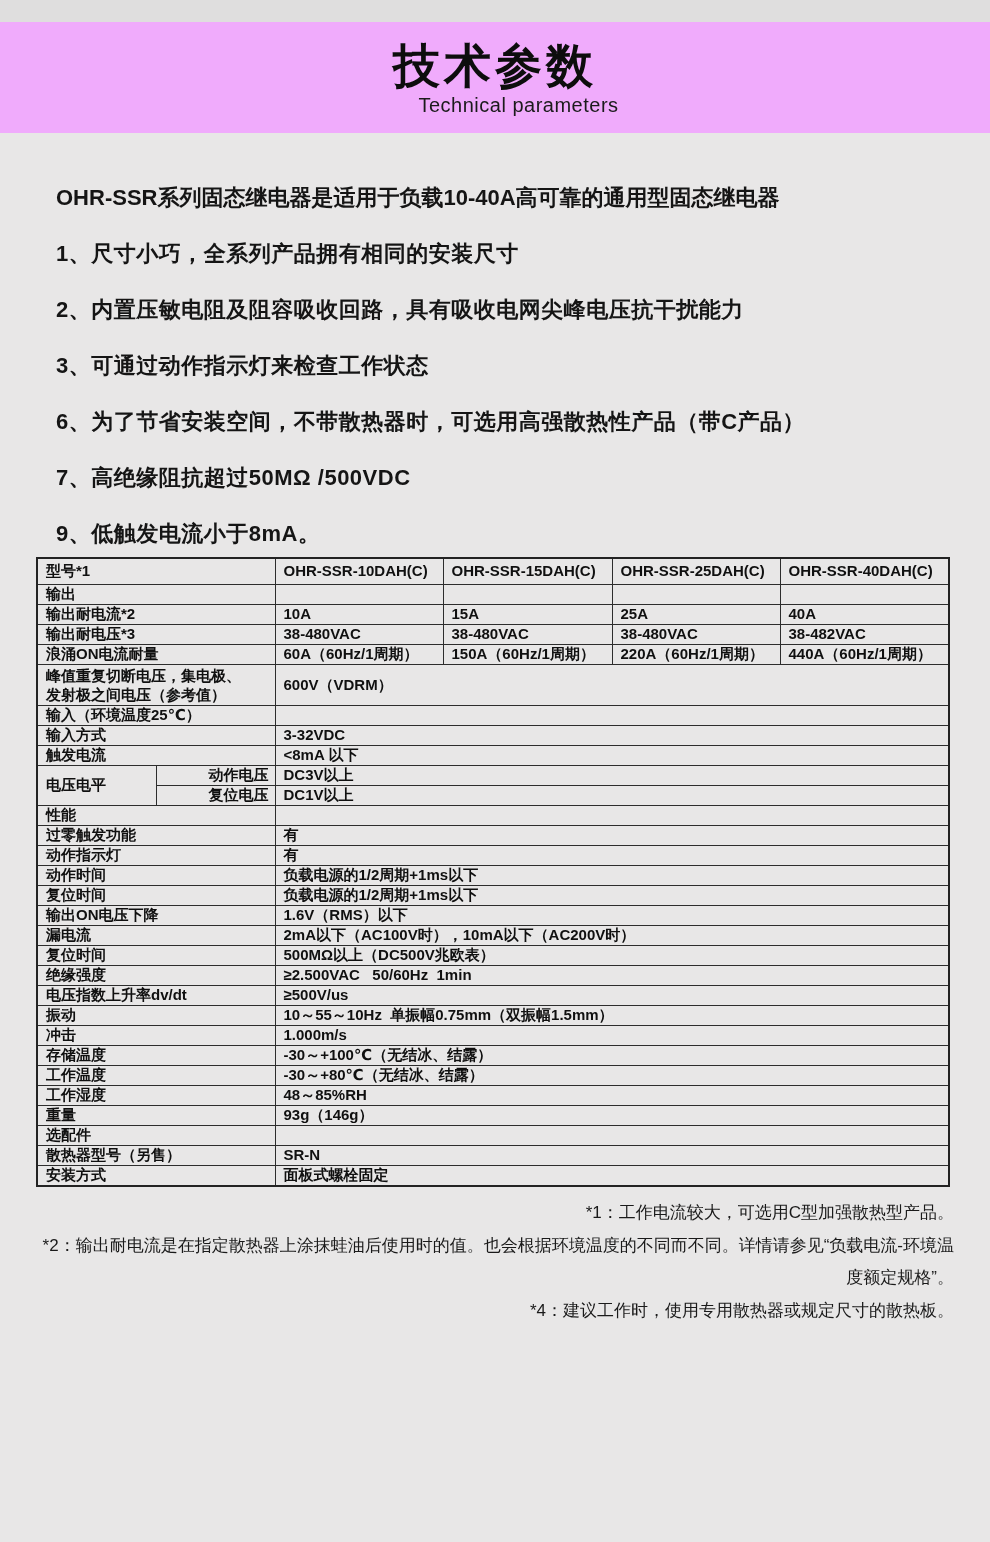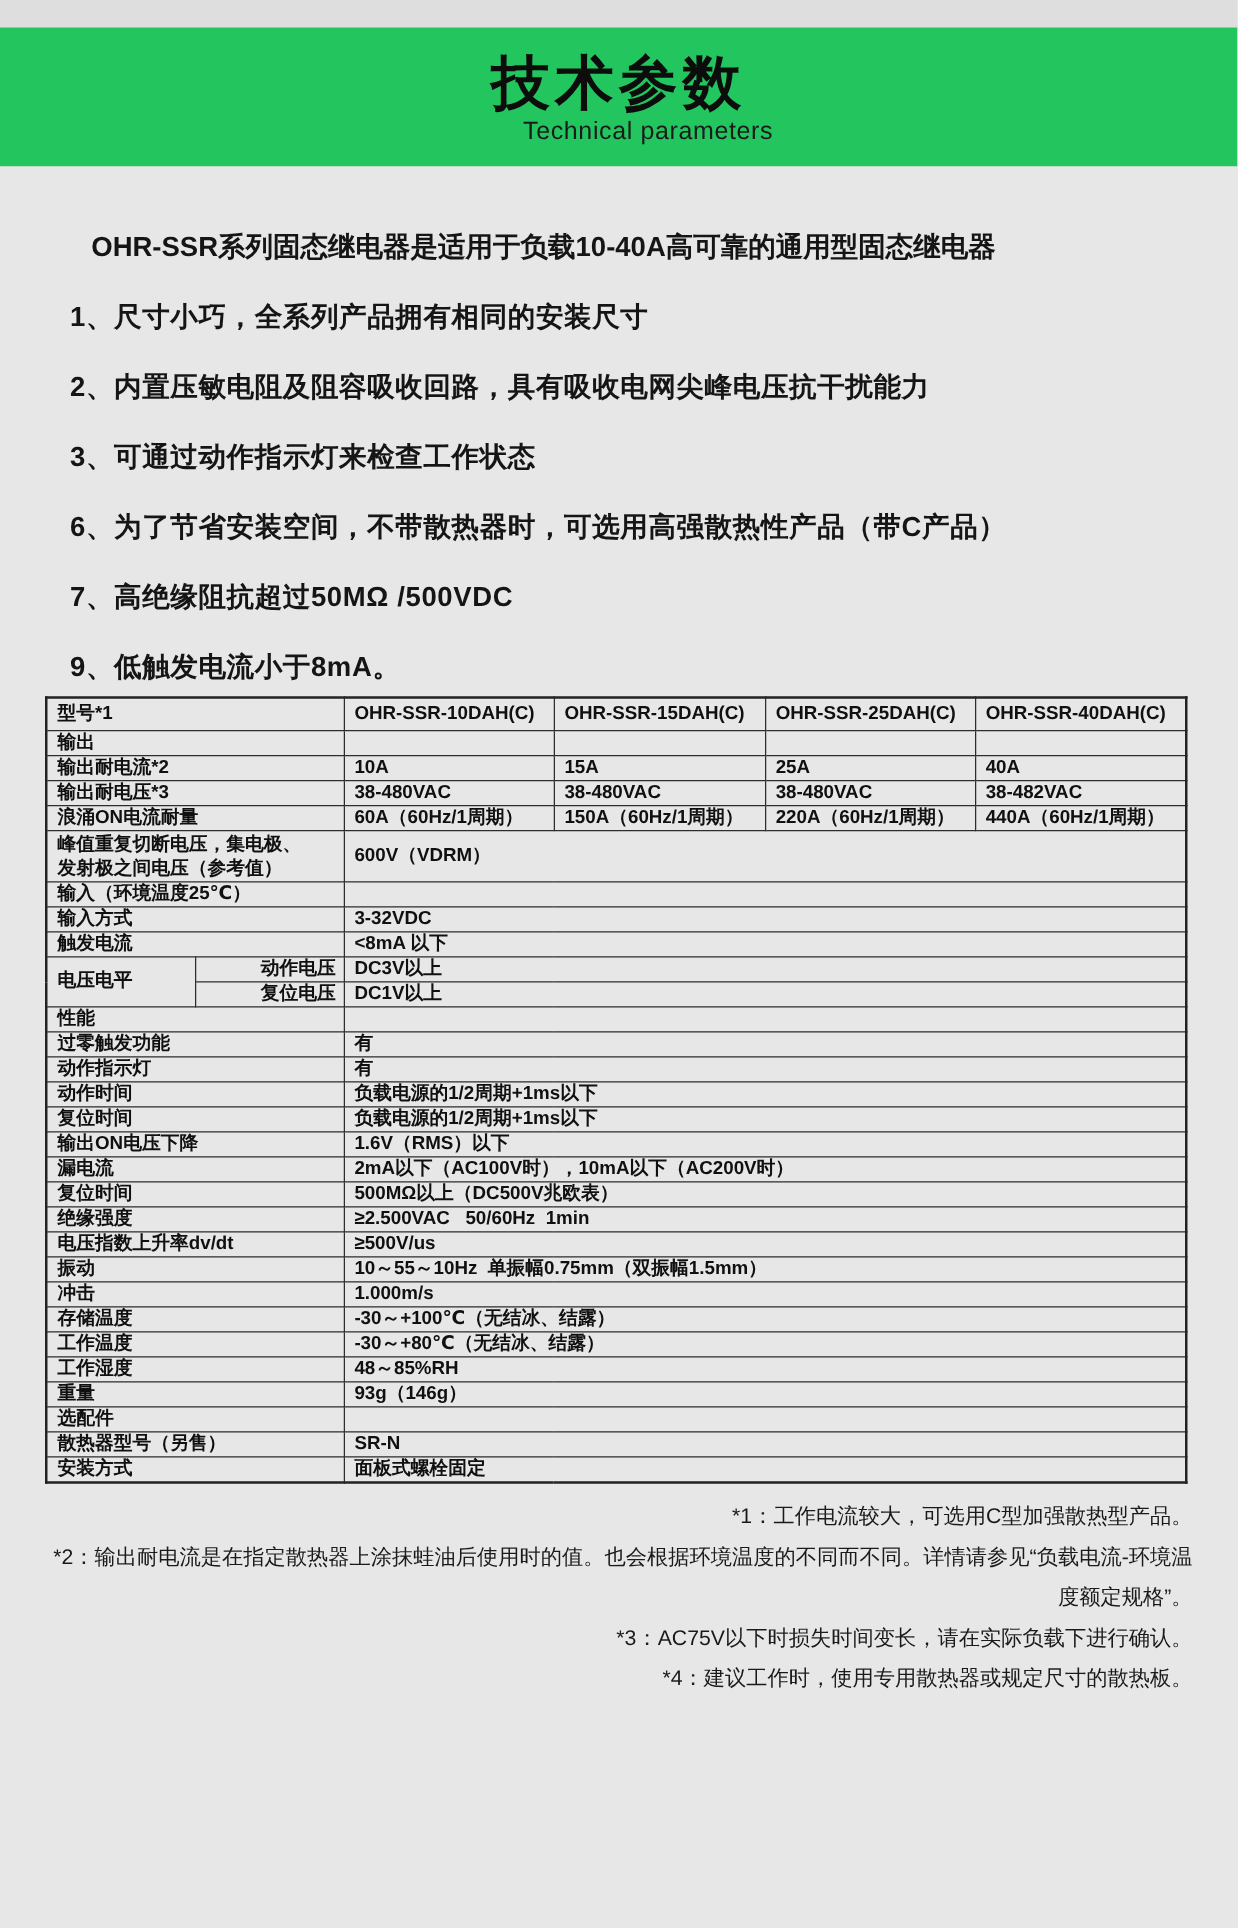--- a/index.html
+++ b/index.html
@@ -6,36 +6,36 @@
   body{
     width:990px;height:1542px;
     background:#e8e7e7;
     font-family:"Liberation Sans","DejaVu Sans",sans-serif;
     color:#151515;
     overflow:hidden;
     position:relative;
   }
   .top-strip{height:22px;background:#dfdede;}
   .title-band{
-    height:111px;background:#22c55e;
+    height:111px;background:#f0abfc;
     text-align:center;
   }
   .page-title{
     padding-top:16px;
     font-size:47px;font-weight:800;letter-spacing:4px;
     line-height:56px;color:#0d0d0d;
   }
   .page-subtitle{
     font-size:20px;font-weight:500;color:#1b1b1b;
     line-height:22px;letter-spacing:0.5px;padding-left:47px;
   }
   .content{padding:0 36px 0 56px;}
   .intro{
     margin-top:50px;
-    font-size:22px;font-weight:700;line-height:30px;margin-left:17px;
+    font-size:22px;font-weight:700;line-height:30px;
   }
   .features .feature{
     margin-top:26px;
     font-size:22px;font-weight:700;line-height:30px;
     letter-spacing:0.5px;
   }
   .table-wrap{margin:8px 0 0 36px;}
   table.spec{
     width:912px;table-layout:fixed;
     border-collapse:collapse;
@@ -233,15 +233,14 @@
           <td class="lbl" colspan="2">安装方式</td>
           <td class="val" colspan="4">面板式螺栓固定</td>
         </tr>
       </tbody>
   </table>
 </div>
 
 <div class="footnotes">
   <p class="footnote">*1：工作电流较大，可选用C型加强散热型产品。</p>
   <p class="footnote">*2：输出耐电流是在指定散热器上涂抹蛙油后使用时的值。也会根据环境温度的不同而不同。详情请参见“负载电流-环境温度额定规格”。</p>
-  <p class="footnote">*3：AC75V以下时损失时间变长，请在实际负载下进行确认。</p>
   <p class="footnote">*4：建议工作时，使用专用散热器或规定尺寸的散热板。</p>
 </div>
 
 </body></html>

